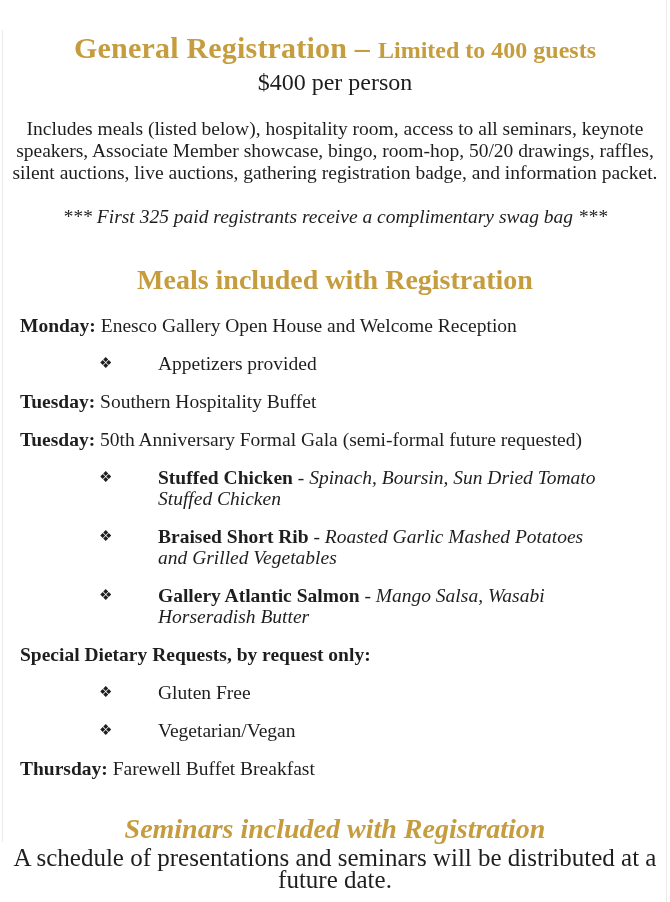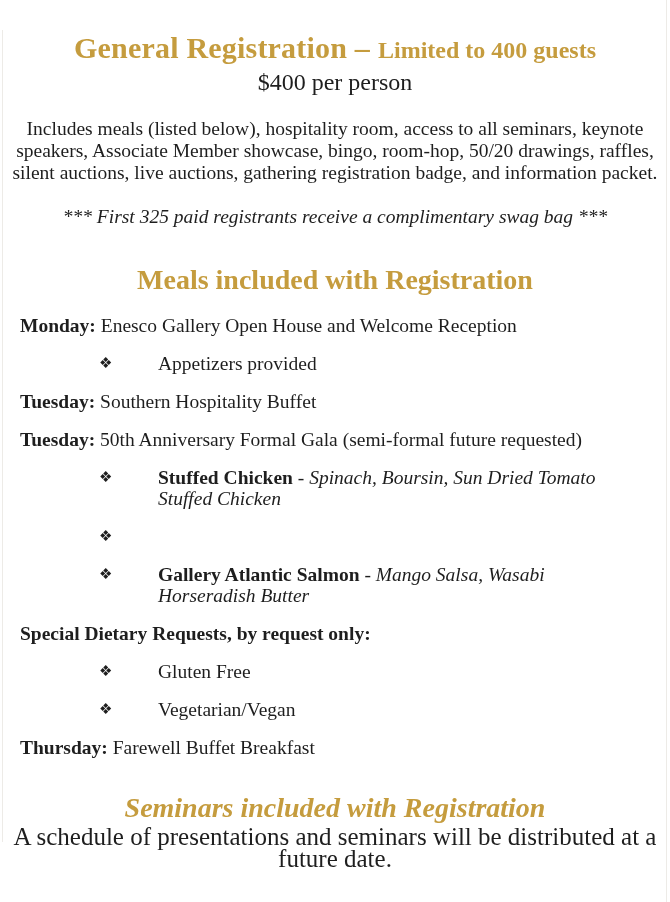--- a/index.html
+++ b/index.html
@@ -127,20 +127,21 @@
     <span>50th Anniversary Formal Gala (semi-formal future requested)</span>
   </p>
 
   <div class="bullet">
     <span class="glyph">❖</span>
     <span class="content"><b>Stuffed Chicken</b><span> - </span><i>Spinach, Boursin, Sun Dried Tomato Stuffed Chicken</i></span>
   </div>
 
   <div class="bullet">
     <span class="glyph">❖</span>
+    <span class="content"><b>Braised Short Rib</b><span> - </span><i>Roasted Garlic Mashed Potatoes and Grilled Vegetables</i></span>
   </div>
 
   <div class="bullet">
     <span class="glyph">❖</span>
     <span class="content"><b>Gallery Atlantic Salmon</b><span> - </span><i>Mango Salsa, Wasabi Horseradish Butter</i></span>
   </div>
 
   <p class="day">
     <b>Special Dietary Requests, by request only:</b>
   </p>

